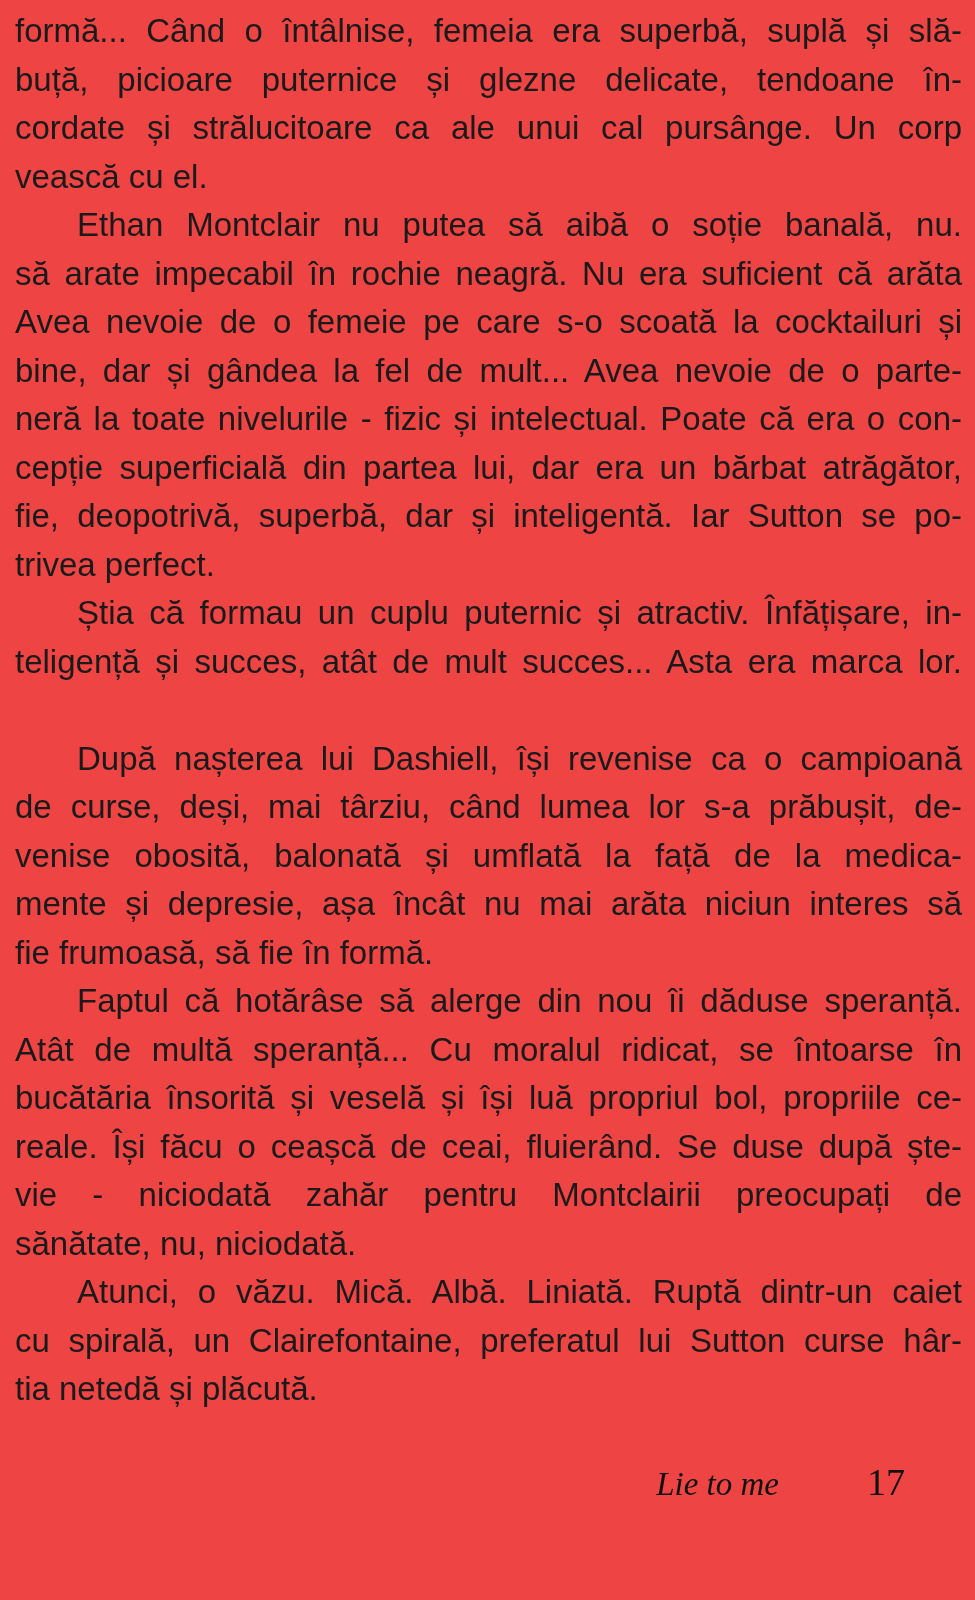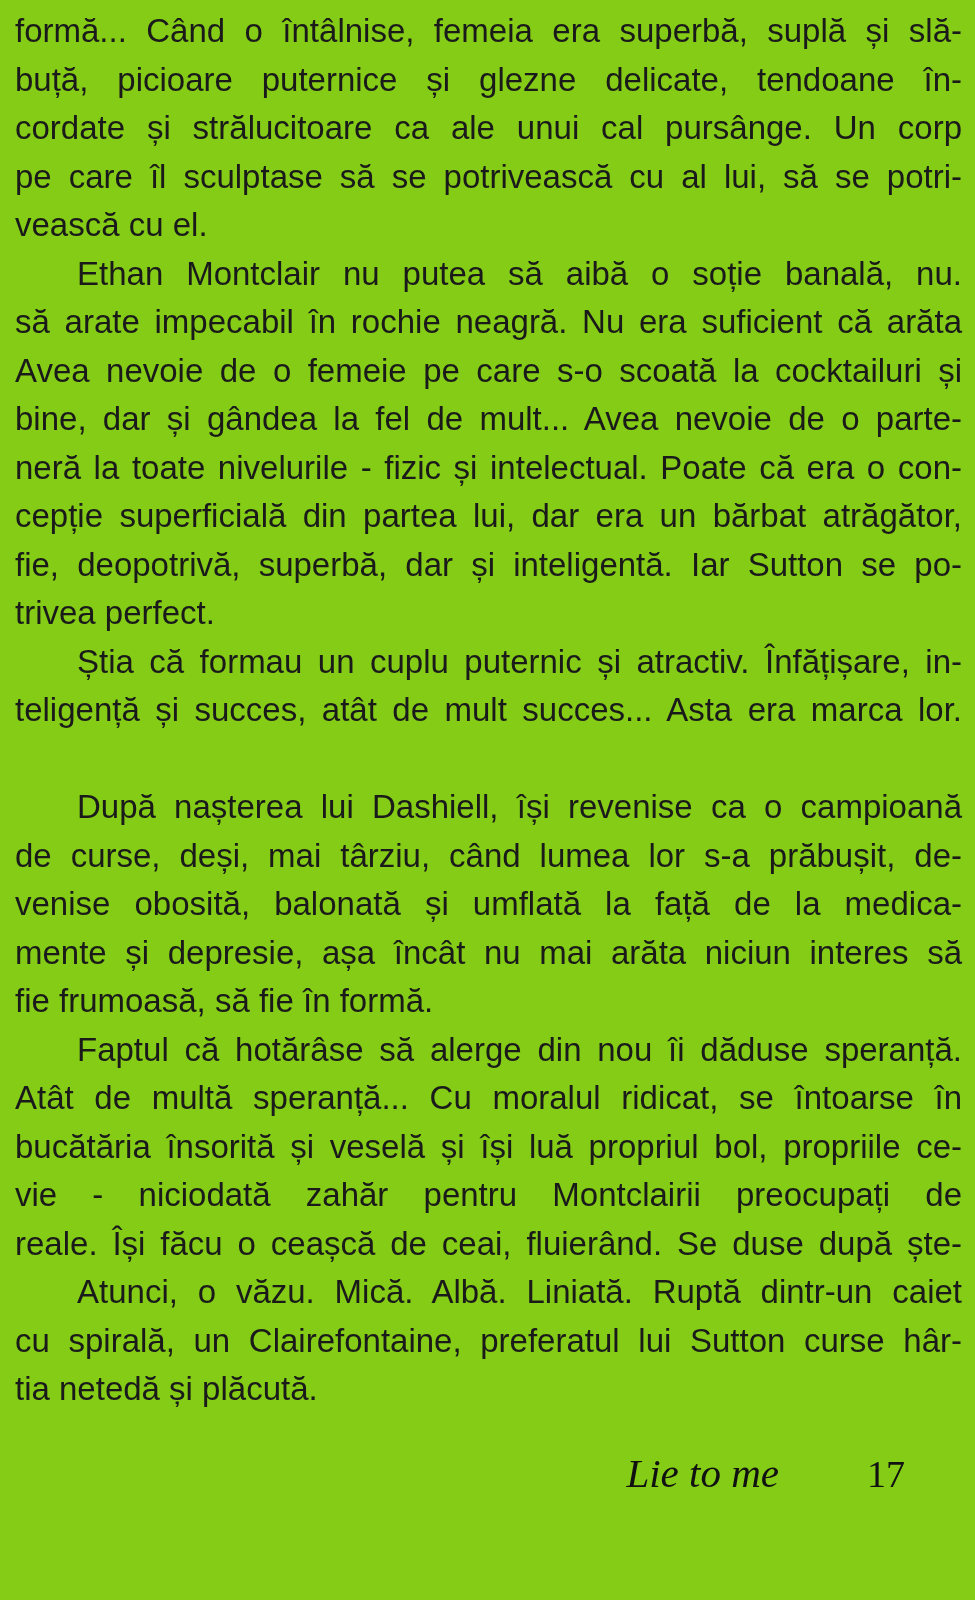--- a/index.html
+++ b/index.html
@@ -5,21 +5,21 @@
 <style>
   html, body {
     margin: 0;
     padding: 0;
     background: #ffffff;
   }
   .page {
     position: relative;
     width: 975px;
     height: 1600px;
-    background: #84cc16;
+    background: #ef4444;
     box-sizing: border-box;
     padding: 7px 13px 0 15px;
     overflow: hidden;
     font-family: "Liberation Sans", "DejaVu Sans", sans-serif;
     color: #1a1a1a;
   }
   .line {
     font-size: 33px;
     line-height: 48.5px;
     height: 48.5px;
@@ -44,39 +44,39 @@
     display: flex;
     justify-content: flex-end;
     align-items: baseline;
     gap: 88px;
     padding-right: 57px;
     line-height: 42px;
   }
   .running-title {
     font-family: "Liberation Serif", "DejaVu Serif", serif;
     font-style: italic;
-    font-size: 41px;
+    font-size: 33px;
     color: #111111;
+    margin-top: 11px;
   }
   .page-number {
     font-family: "Liberation Serif", "DejaVu Serif", serif;
     font-style: normal;
     font-size: 38px;
     color: #111111;
   }
 </style>
 </head>
 <body>
 
 <div class="page">
 
   <div class="line">formă... Când o întâlnise, femeia era superbă, suplă și slă-</div>
   <div class="line">buță, picioare puternice și glezne delicate, tendoane în-</div>
   <div class="line">cordate și strălucitoare ca ale unui cal pursânge. Un corp</div>
-  <div class="line">pe care îl sculptase să se potrivească cu al lui, să se potri-</div>
   <div class="line para-end">vească cu el.</div>
   <div class="line indent">Ethan Montclair nu putea să aibă o soție banală, nu.</div>
   <div class="line">să arate impecabil în rochie neagră. Nu era suficient că arăta</div>
   <div class="line">Avea nevoie de o femeie pe care s-o scoată la cocktailuri și</div>
   <div class="line">bine, dar și gândea la fel de mult... Avea nevoie de o parte-</div>
   <div class="line">neră la toate nivelurile - fizic și intelectual. Poate că era o con-</div>
   <div class="line">cepție superficială din partea lui, dar era un bărbat atrăgător,</div>
   <div class="line">fie, deopotrivă, superbă, dar și inteligentă. Iar Sutton se po-</div>
   <div class="line para-end">trivea perfect.</div>
   <div class="line indent">Știa că formau un cuplu puternic și atractiv. Înfățișare, in-</div>
@@ -85,22 +85,23 @@
   <div class="line spacer"></div>
 
   <div class="line indent">După nașterea lui Dashiell, își revenise ca o campioană</div>
   <div class="line">de curse, deși, mai târziu, când lumea lor s-a prăbușit, de-</div>
   <div class="line">venise obosită, balonată și umflată la față de la medica-</div>
   <div class="line">mente și depresie, așa încât nu mai arăta niciun interes să</div>
   <div class="line para-end">fie frumoasă, să fie în formă.</div>
   <div class="line indent">Faptul că hotărâse să alerge din nou îi dăduse speranță.</div>
   <div class="line">Atât de multă speranță... Cu moralul ridicat, se întoarse în</div>
   <div class="line">bucătăria însorită și veselă și își luă propriul bol, propriile ce-</div>
+  <div class="line">reale. Își făcu o ceașcă de ceai, fluierând. Se duse după ște-</div>
   <div class="line">vie - niciodată zahăr pentru Montclairii preocupați de</div>
-  <div class="line">reale. Își făcu o ceașcă de ceai, fluierând. Se duse după ște-</div>
+  <div class="line para-end">sănătate, nu, niciodată.</div>
   <div class="line indent">Atunci, o văzu. Mică. Albă. Liniată. Ruptă dintr-un caiet</div>
   <div class="line">cu spirală, un Clairefontaine, preferatul lui Sutton curse hâr-</div>
   <div class="line para-end">tia netedă și plăcută.</div>
 
   <div class="footer">
     <span class="running-title">Lie to me</span>
     <span class="page-number">17</span>
   </div>
 
 </div>

